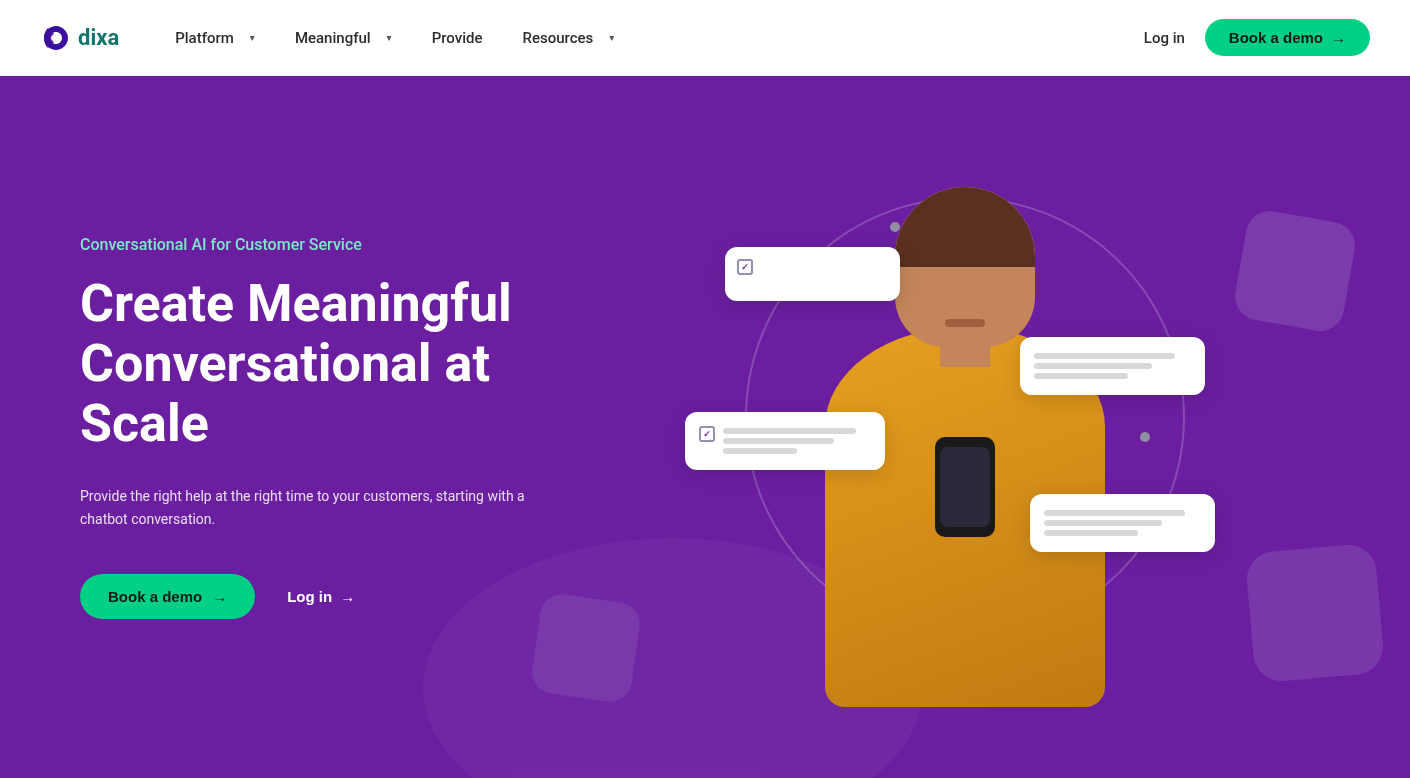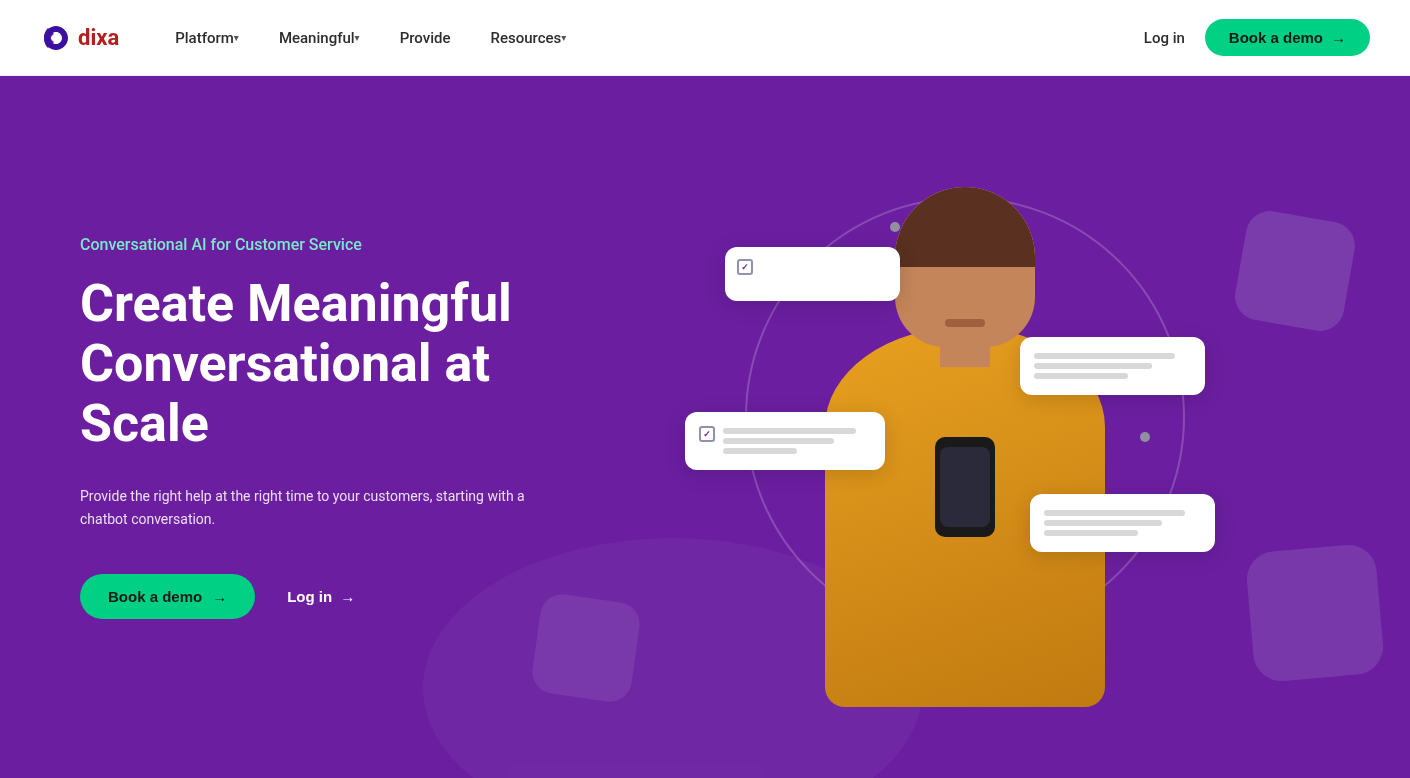--- a/index.html
+++ b/index.html
@@ -36,34 +36,34 @@
     }
 
     .logo-icon {
       width: 32px;
       height: 32px;
     }
 
     .logo-text {
       font-size: 22px;
       font-weight: 700;
-      color: #b91c1c;
+      color: #0f766e;
     }
 
     .nav-links {
       display: flex;
       align-items: center;
       gap: 8px;
       flex: 1;
     }
 
     .nav-item {
       display: flex;
       align-items: center;
-      gap: 0;
+      gap: 16px;
       padding: 8px 16px;
       cursor: pointer;
       font-size: 15px;
       color: #2d2d2d;
       font-weight: 500;
       border-radius: 6px;
       transition: background 0.2s;
     }
 
     .chevron-icon {

